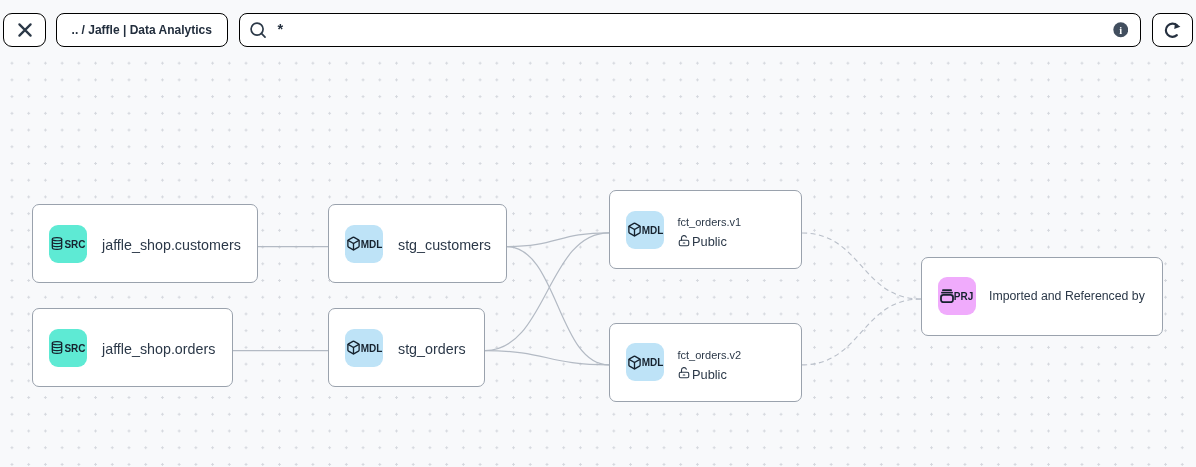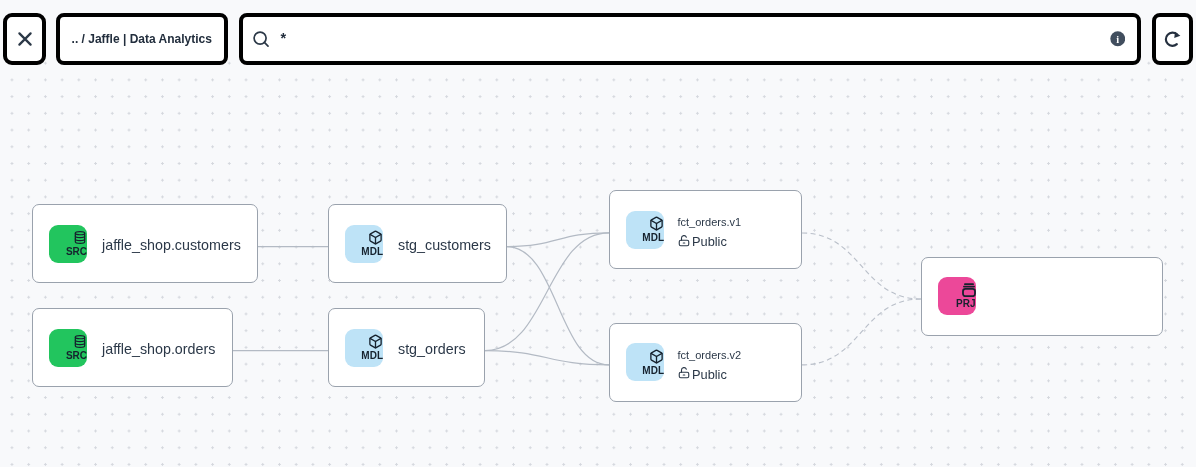--- a/index.html
+++ b/index.html
@@ -9,42 +9,42 @@
     background:#f8f9fb;
     position:relative;
   }
   .dots {
     position:absolute; left:0; top:55px; width:1196px; height:412px;
     background-image:radial-gradient(circle, #d5d8de 0.98px, rgba(213,216,222,0) 1.38px);
     background-size:16.72px 16.72px;
     background-position:3.6px -0.2px;
   }
   .btn {
-    position:absolute; top:13px; height:52px; background:#fff;
-    border:4px solid #000000; border-radius:8px;
+    position:absolute; top:13px; height:34px; background:#fff;
+    border:1px solid #000000; border-radius:8px;
     display:flex; align-items:center; justify-content:center;
     color:#222e3d;
   }
   .node {
     position:absolute; background:#fff; border:1px solid #9aa2ad;
     border-radius:7px; display:flex; align-items:center; height:79px;
   }
   .badge {
     width:38px; height:38px; border-radius:9px; flex:0 0 38px;
-    display:flex; flex-direction:column; align-items:flex-end; justify-content:center;
+    display:flex; flex-direction:row; align-items:center; justify-content:center;
     margin-left:16px;
   }
   .badge .blabel {
     font-size:10px; font-weight:700; color:#16222e; line-height:10px;
     margin-top:2px;
   }
   .badge svg { display:block; }
-  .teal { background:#22c55e; }
+  .teal { background:#5eead4; }
   .blue { background:#bee3f7; }
-  .purple { background:#ec4899; }
+  .purple { background:#f0abfc; }
   .ntitle { font-size:14.3px; color:#2b3848; margin-left:15px; position:relative; top:1px; }
   .two { margin-left:13.5px; position:relative; top:2px; }
   .two .t1 { font-size:11px; color:#2b3848; line-height:18px; }
   .sub { display:flex; align-items:center; font-size:12.8px; color:#2b3848; line-height:16px; margin-top:3px; }
   .sub svg { margin-right:2.5px; position:relative; top:-1.5px; }
   svg.edges { position:absolute; left:0; top:0; }
 </style>
 </head>
 <body>
   <div class="dots"></div>
@@ -182,14 +182,15 @@
   <div class="node" style="left:920.5px; top:256.5px; width:242px;">
     <div class="badge purple">
       <svg width="14" height="14" viewBox="0 0 14 14" stroke="#16222e" fill="none" stroke-linecap="round">
         <path d="M2.9 1.2 H11.1" stroke-width="1.7"></path>
         <path d="M1.9 3.6 H12.1" stroke-width="1.7"></path>
         <rect x="1" y="5.9" width="12" height="7.3" rx="2.4" stroke-width="1.8"></rect>
       </svg>
       <div class="blabel">PRJ</div>
     </div>
     <div class="two" style="margin-left:13.5px; top:0px;">
+      <div style="font-size:12.3px; color:#2b3848; line-height:16px;">Imported and Referenced by</div>
     </div>
   </div>
 
 </body></html>

